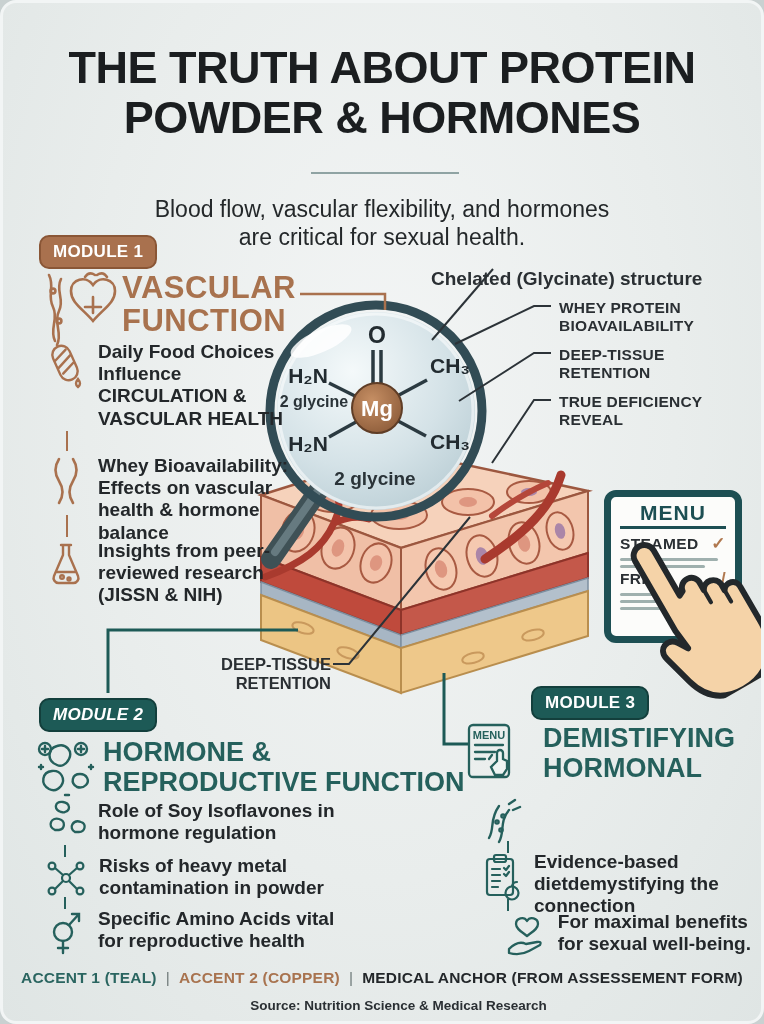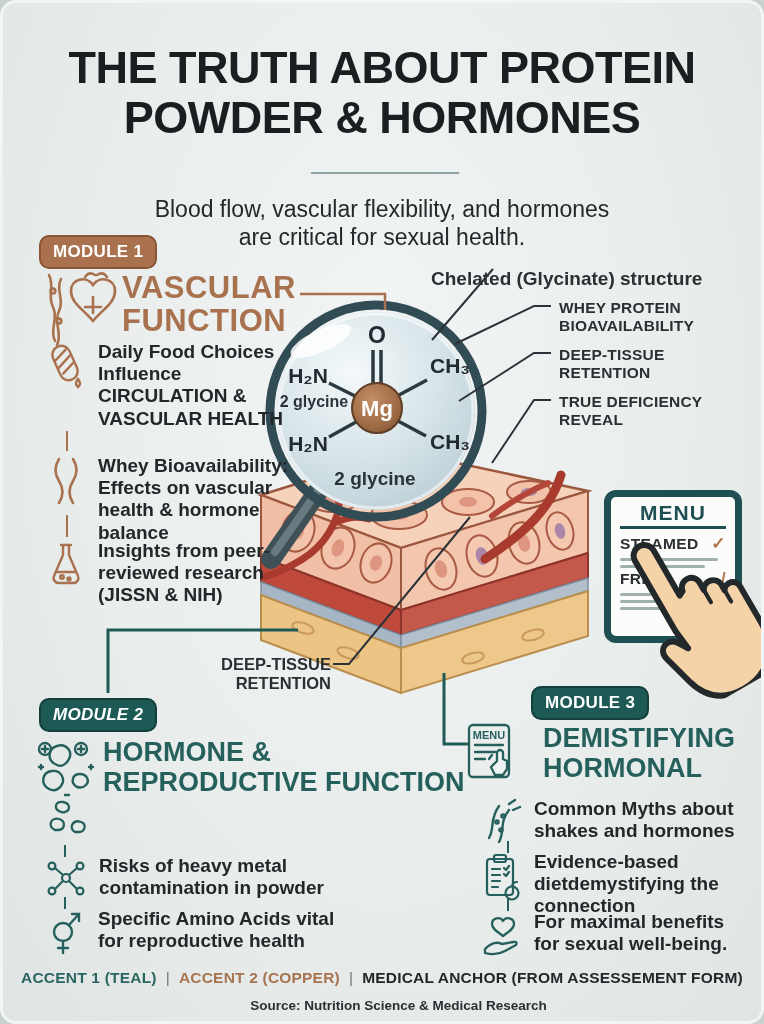--- a/index.html
+++ b/index.html
@@ -246,20 +246,22 @@
   </svg>
   <div class="abs m2-title pre z5">HORMONE &amp;
 REPRODUCTIVE FUNCTION</div>
 
   <div class="abs row z5" style="top:797px;left:42px;width:330px;">
     <svg class="ic" width="42" height="46" viewBox="0 0 42 46" fill="none" stroke="#25605c" stroke-width="2.3" stroke-linecap="round">
       <path d="M16,12 c-8,-3 -6,-11 2,-10 c7,1 8,8 2,10 c-2,1 -3,0 -4,0 z"></path>
       <path d="M10,30 c-8,-4 -4,-13 4,-11 c7,2 6,10 0,11 c-2,0 -3,0 -4,0 z"></path>
       <path d="M30,32 c-7,-4 -2,-13 6,-10 c6,2 4,10 -2,10 c-2,0 -3,0 -4,0 z"></path>
     </svg>
+    <div class="txt pre">Role of Soy Isoflavones in
+hormone regulation</div>
   </div>
 
   <div class="abs row z5" style="top:852px;left:42px;width:330px;gap:12px;">
     <svg class="ic" width="42" height="46" viewBox="0 0 42 46" fill="none" stroke="#25605c" stroke-width="2.2" stroke-linecap="round">
       <circle cx="21" cy="23" r="4"></circle>
       <circle cx="7" cy="11" r="3.4"></circle>
         <circle cx="35" cy="11" r="3.4"></circle>
       <circle cx="7" cy="36" r="3.4"></circle>
         <circle cx="35" cy="36" r="3.4"></circle>
       <path d="M18,20 L10,13 M24,20 L32,13 M18,26 L10,34 M24,26 L32,34"></path>
@@ -290,39 +292,37 @@
 
   <div class="abs row z5" style="top:795px;left:478px;width:270px;">
     <svg class="ic" width="42" height="46" viewBox="0 0 42 46" fill="none" stroke="#25605c" stroke-width="2.4" stroke-linecap="round">
       <path d="M8,40 C14,30 8,22 18,8"></path>
       <path d="M18,44 C24,34 18,24 28,12"></path>
       <circle cx="16" cy="24" r="1.6"></circle>
         <circle cx="20" cy="32" r="1.6"></circle>
         <circle cx="22" cy="18" r="1.6"></circle>
       <path d="M28,6 l6,-4 M32,12 l7,-3"></path>
     </svg>
-    <div class="txt pre">Common Myths about
-shakes and hormones</div>
   </div>
 
   <div class="abs row z5" style="top:848px;left:478px;width:270px;">
     <svg class="ic" width="42" height="52" viewBox="0 0 42 52" fill="none" stroke="#25605c" stroke-width="2.2" stroke-linecap="round" stroke-linejoin="round">
       <rect x="6" y="8" width="26" height="36" rx="3"></rect>
       <rect x="13" y="4" width="12" height="7" rx="2"></rect>
       <path d="M11,18 h8 M11,24 h8 M11,30 h8 M11,36 h6"></path>
       <path d="M23,17 l2,2 3,-4 M23,23 l2,2 3,-4"></path>
       <circle cx="31" cy="42" r="6.5"></circle>
       <path d="M31,35 q1,-4 5,-4"></path>
     </svg>
     <div class="txt pre">Evidence-based
 dietdemystifying the
 connection</div>
   </div>
 
-  <div class="abs row z5" style="top:908px;left:478px;width:270px;">
+  <div class="abs row z5" style="top:908px;left:478px;width:270px;justify-content:flex-end;">
     <svg class="ic" width="42" height="48" viewBox="0 0 42 48" fill="none" stroke="#25605c" stroke-width="2.3" stroke-linecap="round" stroke-linejoin="round">
       <path d="M22,10 c-3,-5 -11,-3 -11,3 c0,5 6,8 11,12 c5,-4 11,-7 11,-12 c0,-6 -8,-8 -11,-3 z"></path>
       <path d="M4,38 q9,-9 17,-5 l11,-2 q5,-1 3,3 l-11,6 q-9,5 -20,2 z"></path>
     </svg>
     <div class="txt pre">For maximal benefits
 for sexual well-being.</div>
   </div>
 
   <div class="abs footer-row z5">
     <span class="acc1">ACCENT 1 (TEAL)</span><span class="sep">|</span><span class="acc2">ACCENT 2 (COPPER)</span><span class="sep">|</span><span class="anchor">MEDICAL ANCHOR (FROM ASSESSEMENT FORM)</span>

